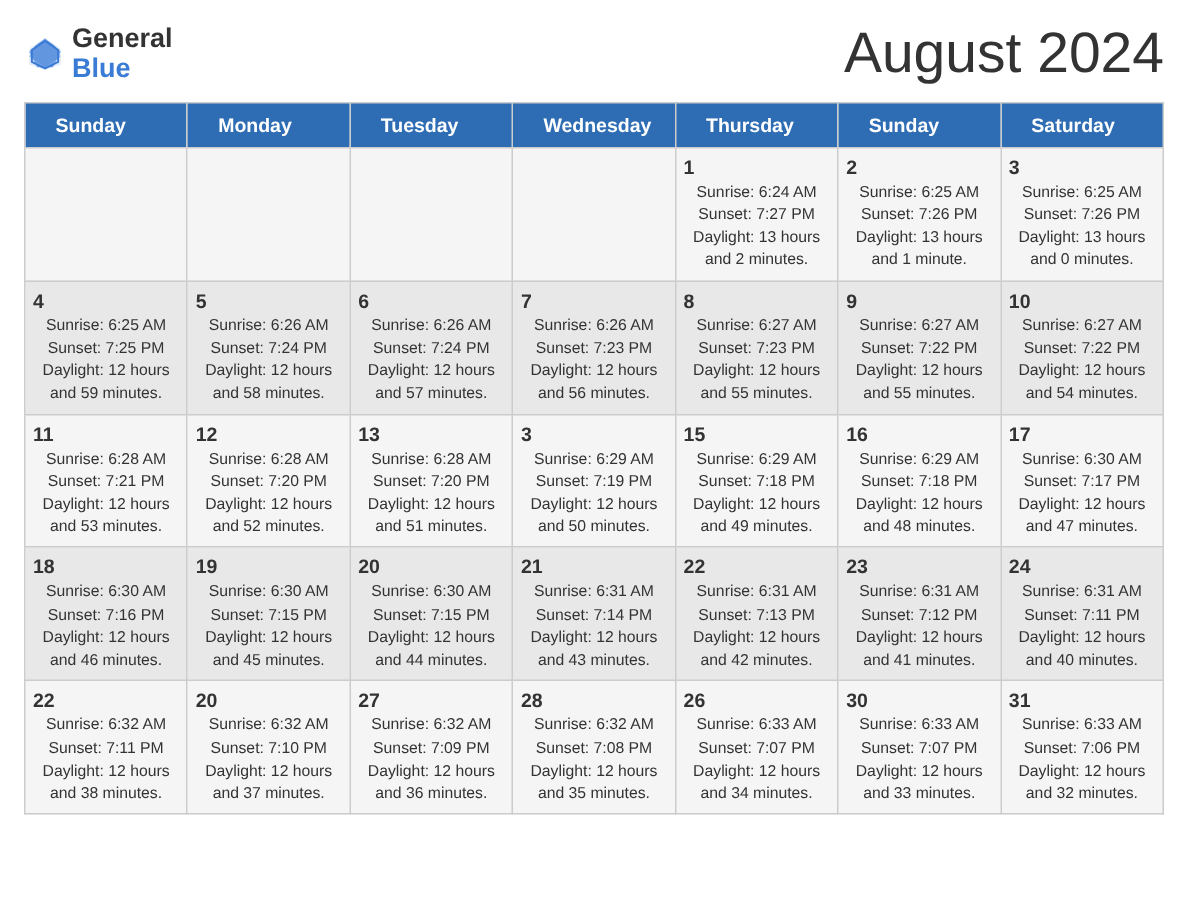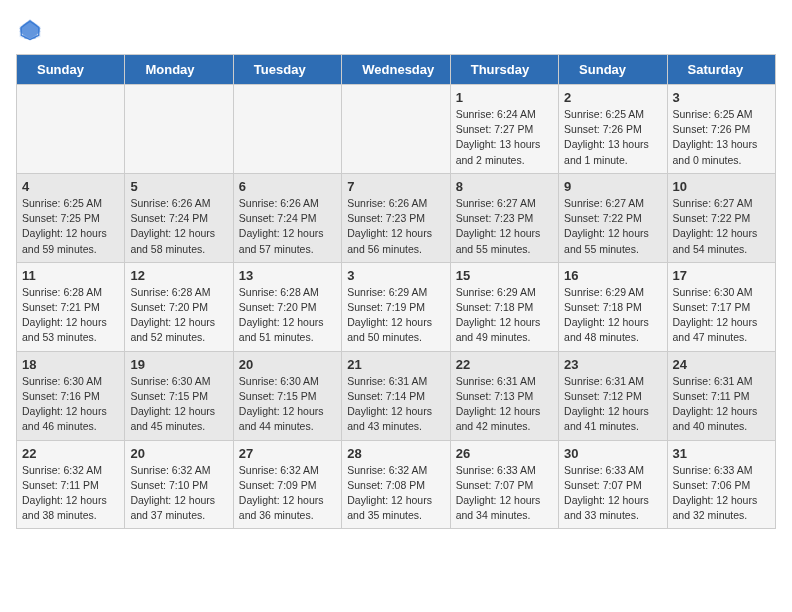--- a/index.html
+++ b/index.html
@@ -78,41 +78,47 @@
     .day-number {
       font-weight: bold;
       font-size: 13px;
       display: block;
       margin-bottom: 2px;
     }
     .cell-info {
       font-size: 10.5px;
       line-height: 1.45;
       color: #333;
+      text-align: center;
     }
     .empty-cell {
       background: #fff !important;
     }
     tbody tr:nth-child(odd) td.empty-cell {
       background: #f5f5f5 !important;
     }
   </style>
 </head>
 <body>
 
 <div class="header">
   <div class="logo">
     <svg class="logo-icon" viewBox="0 0 32 32" xmlns="http://www.w3.org/2000/svg">
       <polygon points="16,4 28,12 28,24 16,28 4,24 4,12" fill="#3a7bd5" opacity="0.15"></polygon>
       <path d="M8 10 Q16 2 24 10 L28 18 L16 26 L4 18 Z" fill="#3a7bd5" opacity="0.4"></path>
       <path d="M16 4 L28 14 L22 26 L10 26 L4 14 Z" fill="#3a7bd5" opacity="0.6"></path>
       <polygon points="16,6 26,13 26,22 16,27 6,22 6,13" fill="none" stroke="#3a7bd5" stroke-width="1.5"></polygon>
     </svg>
+    <div class="logo-text">
+      <div class="logo-general">General</div>
+      <div class="logo-blue">Blue</div>
+    </div>
   </div>
   <div class="title-block">
+    <div class="month-title">August 2024</div>
   </div>
 </div>
 
 <table>
   <thead>
     <tr>
     <th>Sunday</th>
         <th>Monday</th>
         <th>Tuesday</th>
         <th>Wednesday</th>

